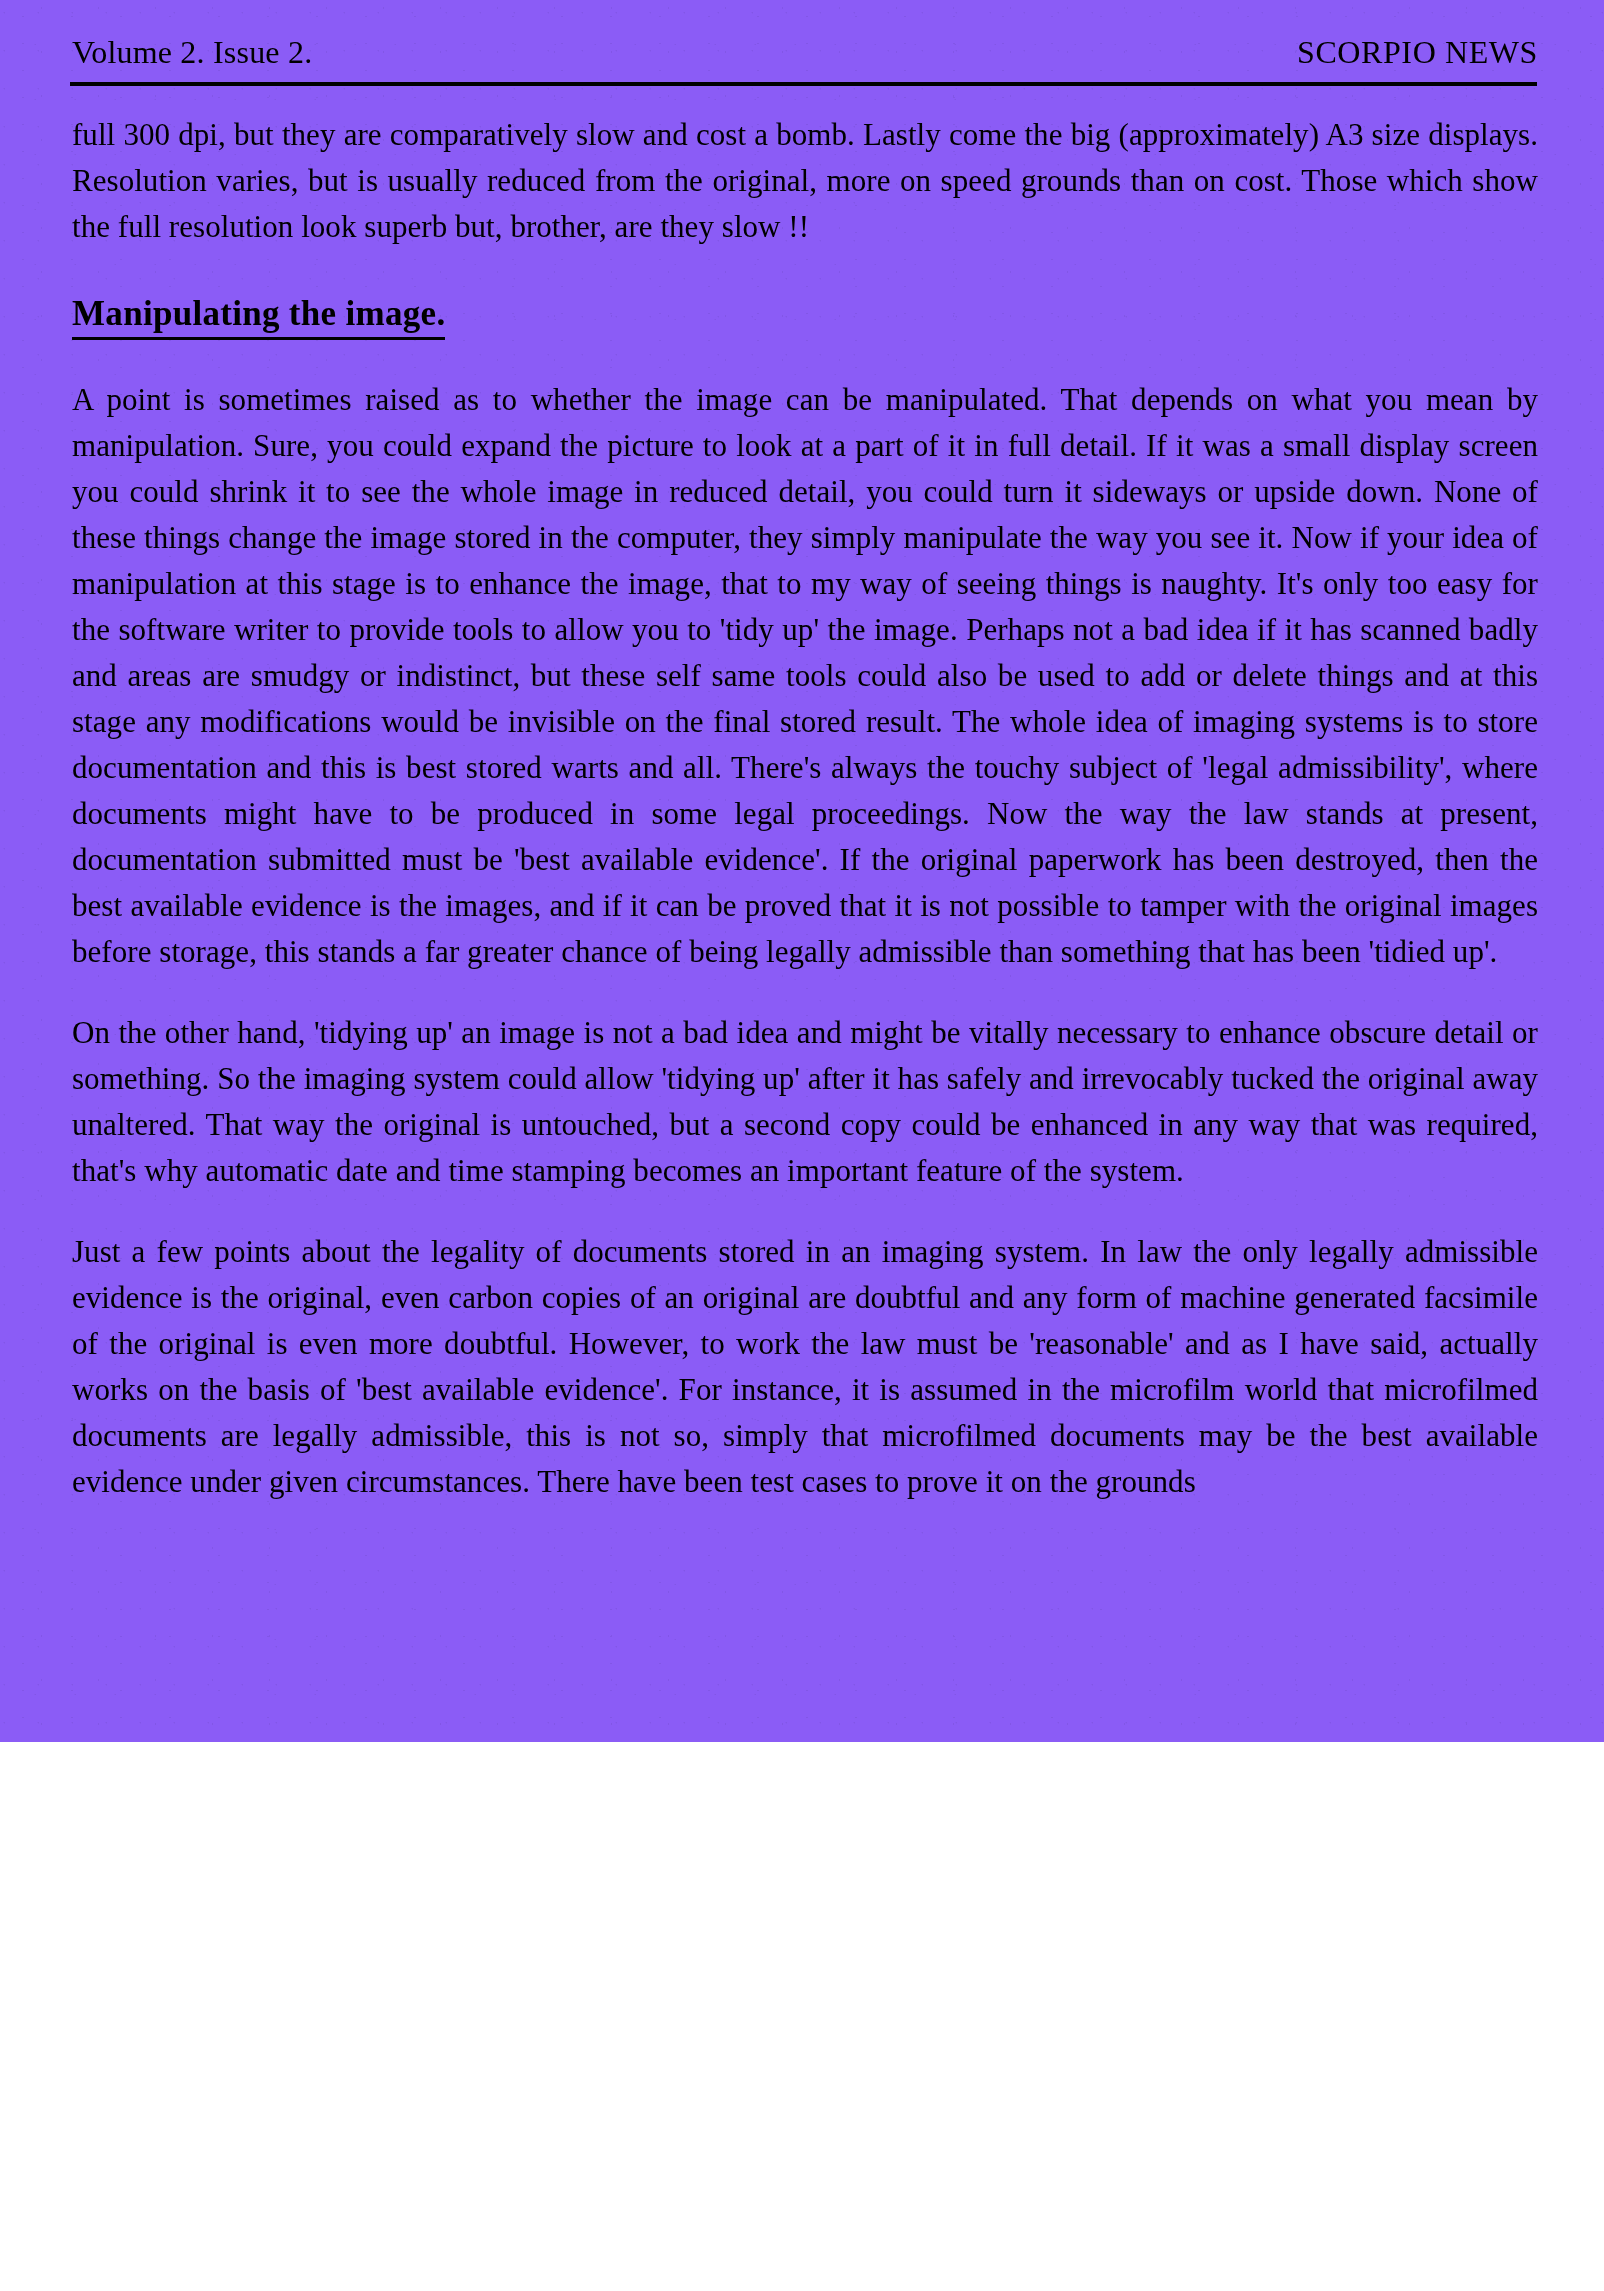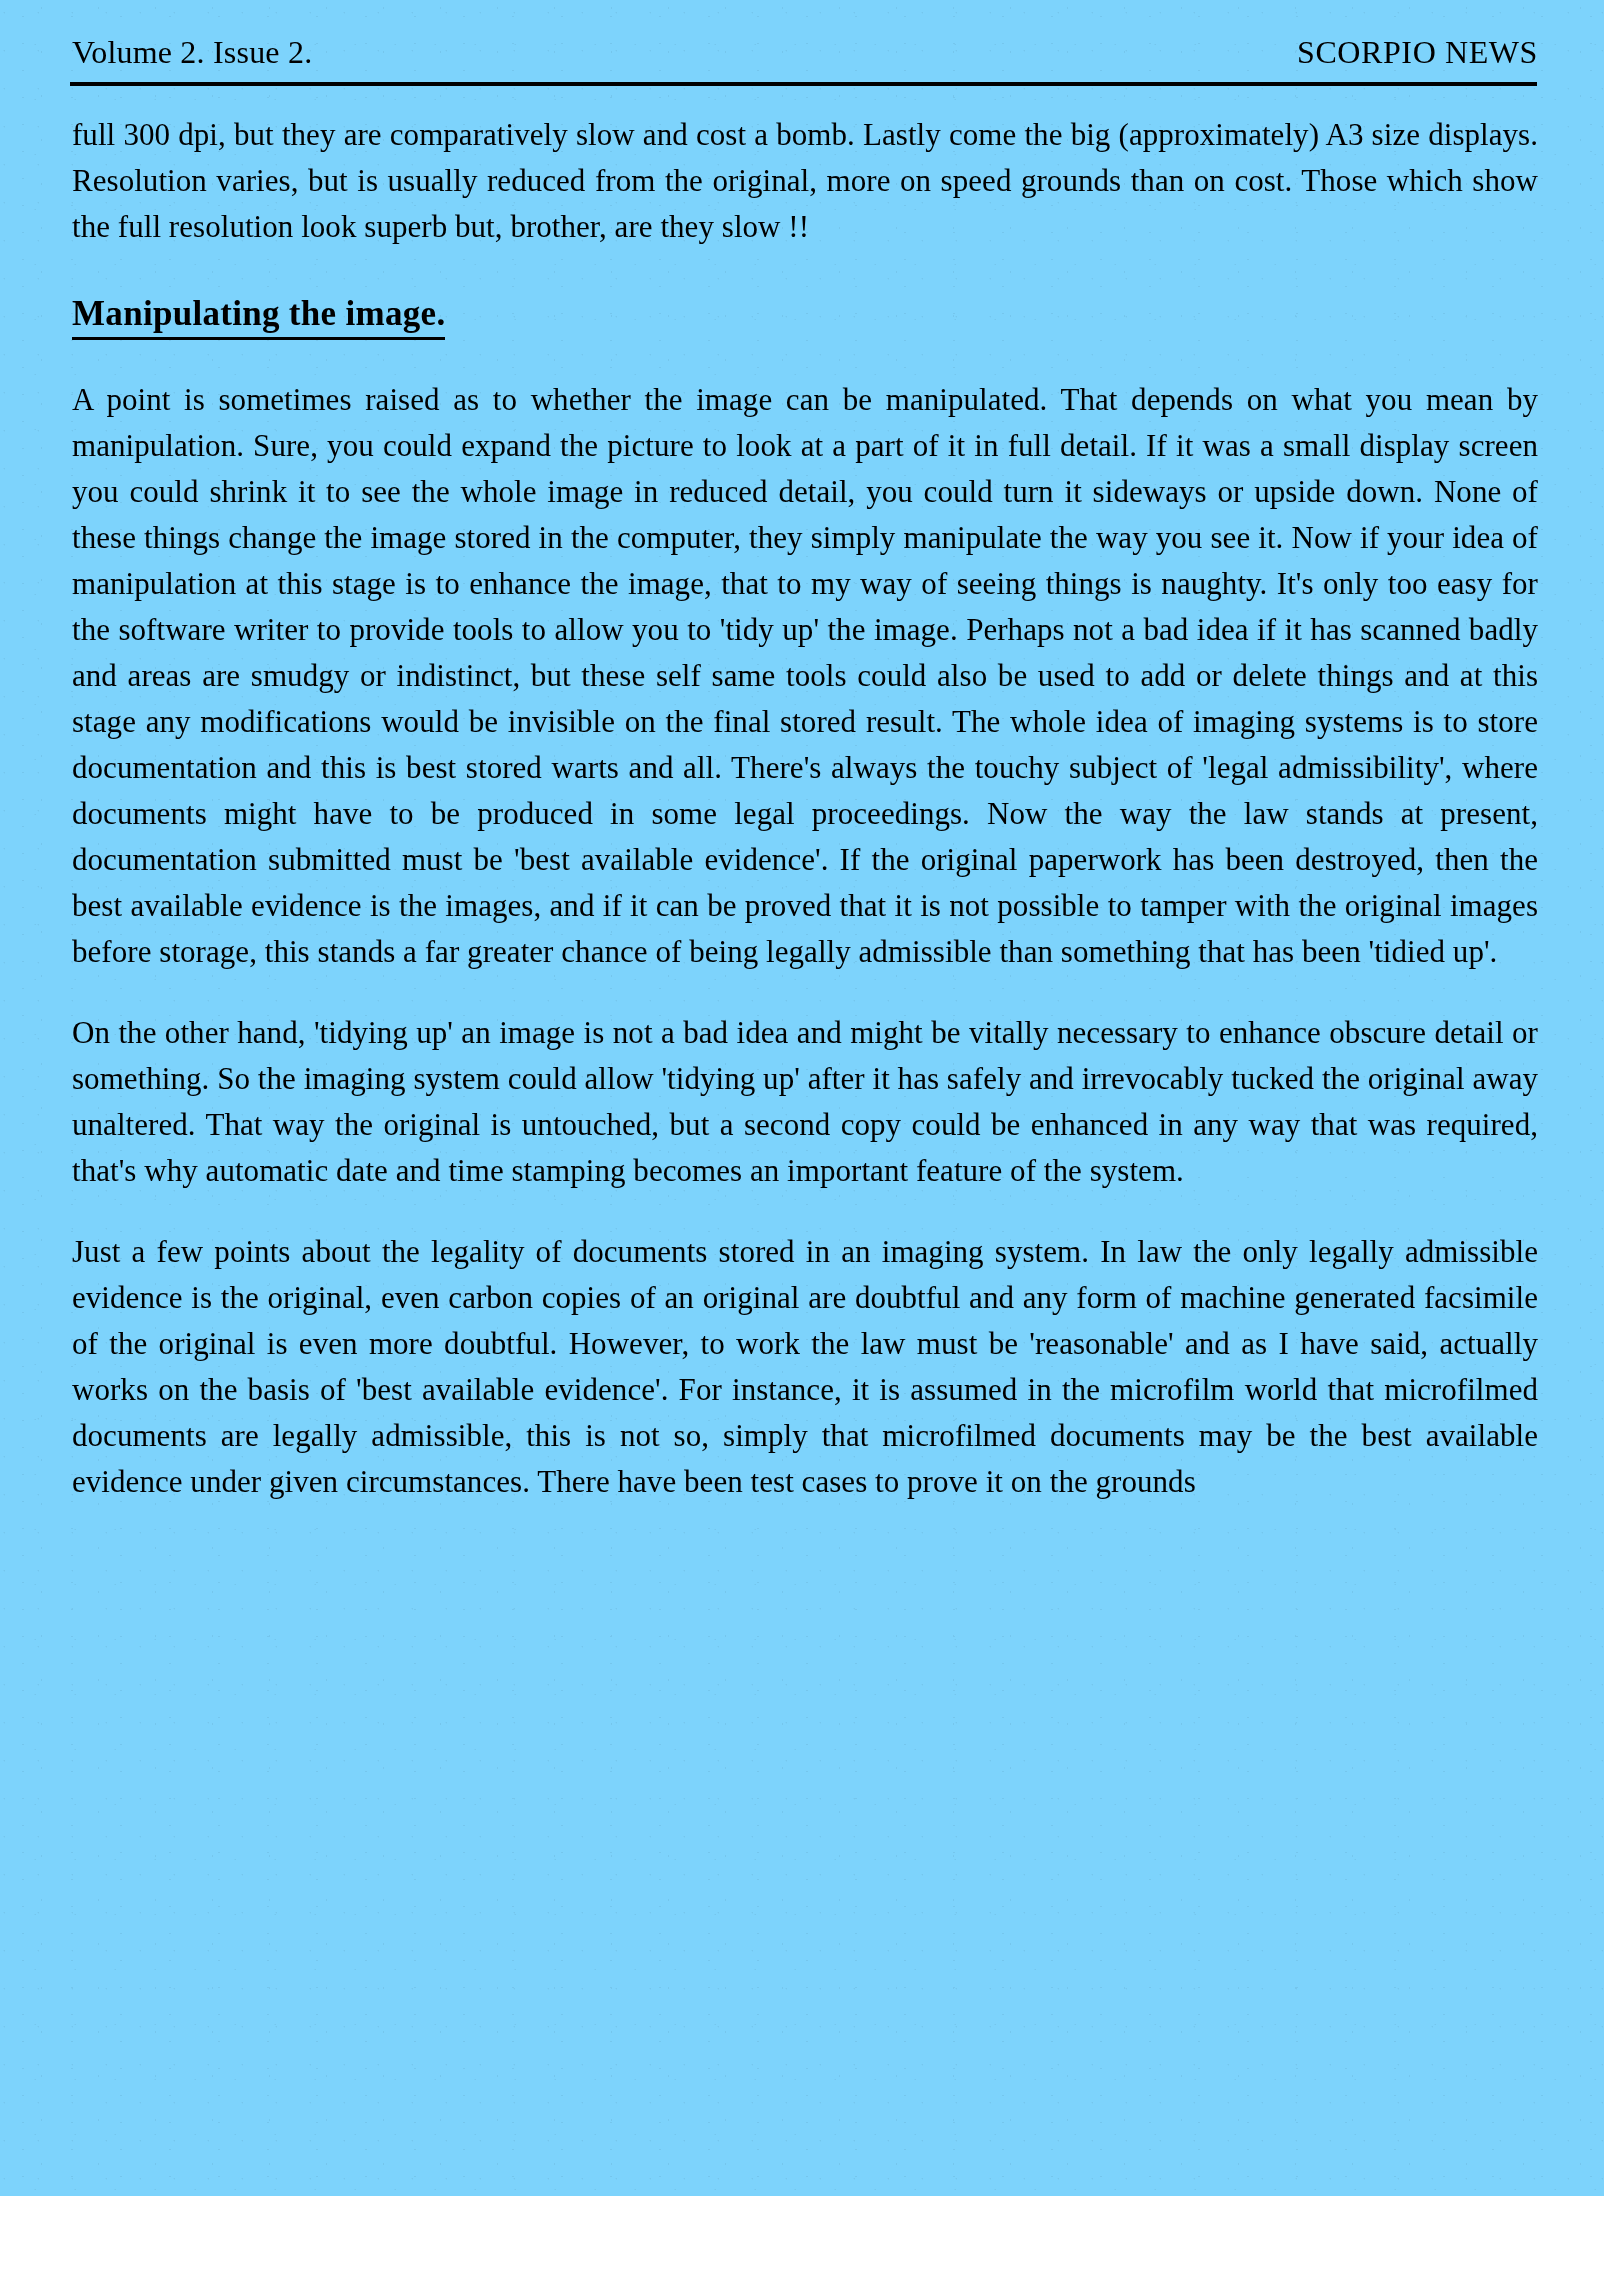--- a/index.html
+++ b/index.html
@@ -11,25 +11,25 @@
     width: 1605px;
     height: 2291px;
     font-family: "Liberation Serif", "DejaVu Serif", serif;
     color: #000000;
     -webkit-font-smoothing: antialiased;
   }
 
   .page {
     position: relative;
     width: 1605px;
-    height: 2196px;
+    height: 1742px;
     box-sizing: border-box;
     padding: 0;
     overflow: hidden;
-    background: #7dd3fc;
+    background: #8b5cf6;
   }
 
   
   .running-head {
     position: absolute;
     left: 72px;
     top: 35px;
     width: 1466px;
     display: flex;
     justify-content: space-between;

